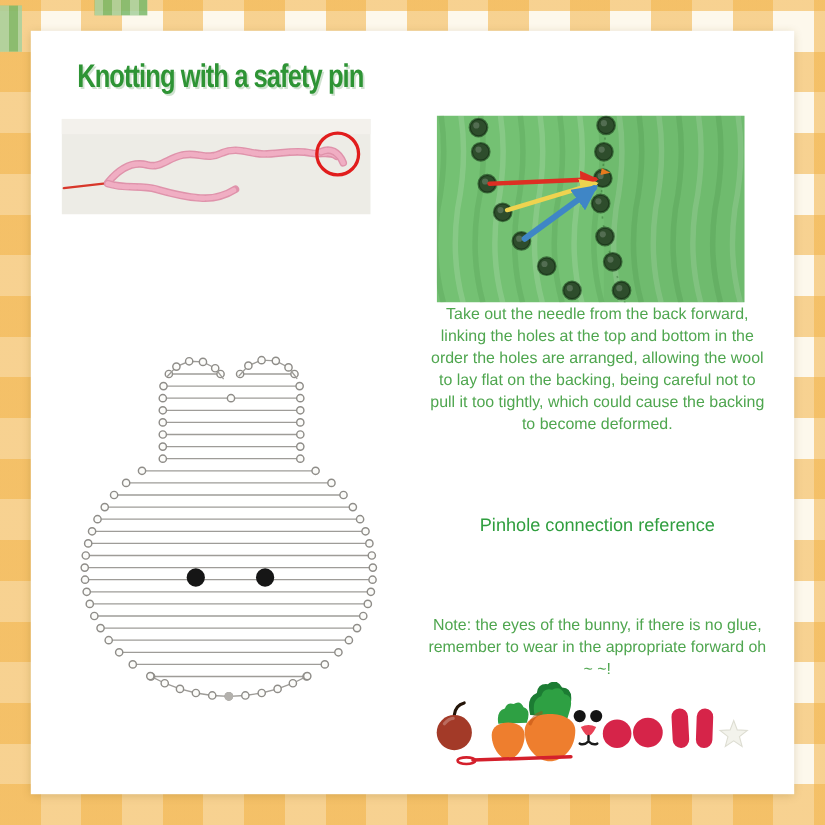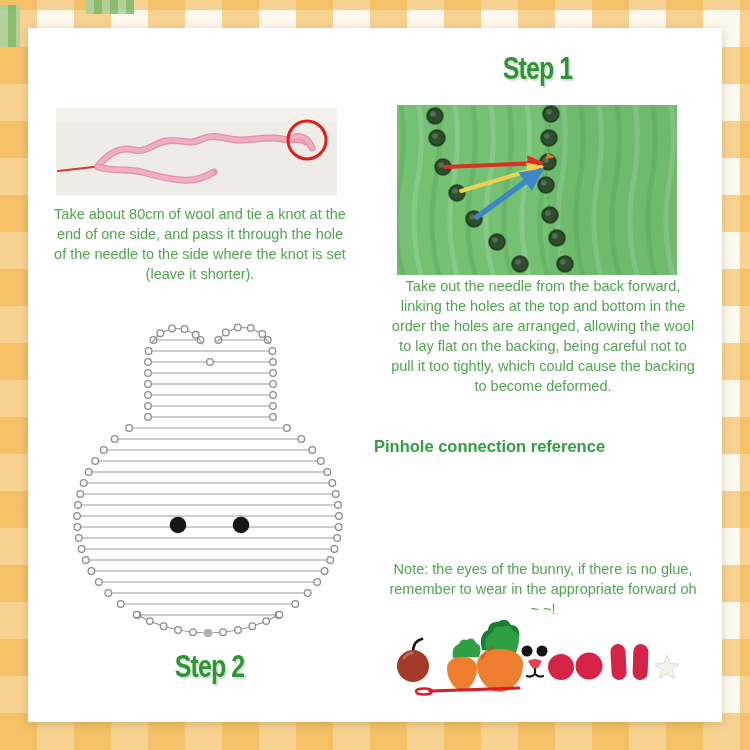--- a/index.html
+++ b/index.html
@@ -21,54 +21,53 @@
     text-align:center;color:#2e9435;font-weight:800;
     text-shadow:2px 2px 0 rgba(150,190,150,0.45);
   }
   .title .tstretch{display:inline-block;transform:scale(0.86,1.1);letter-spacing:-1px;white-space:nowrap;}
   .big-title{font-size:27px;}
   .step-title{font-size:29px;}
   .body-text{
     color:#4fa64f;font-size:14.5px;line-height:20px;text-align:center;white-space:pre-line;
   }
   .sub-heading{
-    color:#2f9e3e;font-size:16.5px;font-weight:bold;text-align:left;
+    color:#2f9e3e;font-size:16.5px;font-weight:normal;text-align:center;margin-top:32px;
   }
   svg{display:block;}
 </style>
 </head>
 <body>
 
 <div class="page">
 
   <div class="green-sliver" style="left:86px;top:0;width:48px;height:14px;"></div>
   <div class="green-sliver" style="left:0;top:5px;width:20px;height:42px;"></div>
 
   <div class="card"></div>
 
+  <div class="abs title big-title" style="left:30px;top:54px;width:340px;">
+    <span class="tstretch">Knotting with a safety pin</span>
+  </div>
 
   <div class="abs" style="left:56px;top:108px;">
     <svg id="wool-svg" width="281" height="87" viewBox="0 0 281 87">
         <rect x="0" y="0" width="281" height="87" fill="#edece6"></rect>
         <rect x="0" y="0" width="281" height="14" fill="#f3f1ec"></rect>
         <line x1="2" y1="63" x2="46" y2="58" stroke="#d8372b" stroke-width="2.2" stroke-linecap="round"></line>
         <path d="M42,58 C52,46 64,38 78,42 C90,45 96,36 110,33 C124,30 132,38 146,31 C160,25 170,32 184,32 C198,32 212,28 226,31 C236,33 244,29 250,34" fill="none" stroke="#df93ab" stroke-width="7" stroke-linecap="round"></path>
         <path d="M42,58 C52,46 64,38 78,42 C90,45 96,36 110,33 C124,30 132,38 146,31 C160,25 170,32 184,32 C198,32 212,28 226,31 C236,33 244,29 250,34" fill="none" stroke="#f0aec3" stroke-width="4.5" stroke-linecap="round" stroke-dasharray="5 2"></path>
         <path d="M42,59 C58,64 72,60 86,64 C100,68 112,71 126,72 C138,73 150,69 158,64" fill="none" stroke="#df93ab" stroke-width="7" stroke-linecap="round"></path>
         <path d="M42,59 C58,64 72,60 86,64 C100,68 112,71 126,72 C138,73 150,69 158,64" fill="none" stroke="#f0aec3" stroke-width="4.5" stroke-linecap="round" stroke-dasharray="5 2"></path>
         <path d="M236,30 C244,26 252,30 256,40" fill="none" stroke="#df93ab" stroke-width="7" stroke-linecap="round"></path>
         <path d="M236,30 C244,26 252,30 256,40" fill="none" stroke="#f0aec3" stroke-width="4.5" stroke-linecap="round" stroke-dasharray="5 2"></path>
         <circle cx="251" cy="32" r="19" fill="none" stroke="#e11d1d" stroke-width="3"></circle>
       </svg>
   </div>
 
-  <div class="abs body-text" style="left:35px;top:204px;width:330px;">Take about 80cm of wool and tie a knot at the
-end of one side, and pass it through the hole
-of the needle to the side where the knot is set
-(leave it shorter).</div>
 
   <div class="abs" style="left:56px;top:316px;">
     <svg id="bunny-svg" width="304" height="330" viewBox="56 316 304 330">
         <line x1="154.50531975105855" y1="340" x2="199.49468024894145" y2="340" stroke="#9e9c98" stroke-width="1.2"></line>
         <circle cx="153.50531975105855" cy="340" r="3.3" fill="#fcfcfa" stroke="#8f8d89" stroke-width="1.3"></circle>
         <circle cx="200.49468024894145" cy="340" r="3.3" fill="#fcfcfa" stroke="#8f8d89" stroke-width="1.3"></circle>
         <line x1="219.28158581138345" y1="340" x2="266.7184141886165" y2="340" stroke="#9e9c98" stroke-width="1.2"></line>
         <circle cx="218.28158581138345" cy="340" r="3.3" fill="#fcfcfa" stroke="#8f8d89" stroke-width="1.3"></circle>
         <circle cx="267.7184141886165" cy="340" r="3.3" fill="#fcfcfa" stroke="#8f8d89" stroke-width="1.3"></circle>
         <line x1="149.62747808177778" y1="351" x2="271.3938769133981" y2="351" stroke="#9e9c98" stroke-width="1.2"></line>
@@ -168,27 +167,21 @@
         <circle cx="252.3746675521332" cy="626.2604076607817" r="3.3" fill="#fcfcfa" stroke="#8f8d89" stroke-width="1.3"></circle>
         <circle cx="266.2472084732255" cy="621.1111406672931" r="3.3" fill="#fcfcfa" stroke="#8f8d89" stroke-width="1.3"></circle>
         <circle cx="279.34771358696855" cy="614.6084447457783" r="3.3" fill="#fcfcfa" stroke="#8f8d89" stroke-width="1.3"></circle>
         <circle cx="208" cy="633" r="4" fill="#b3b1ad"></circle>
         <circle cx="210" cy="362" r="3.3" fill="#fcfcfa" stroke="#8f8d89" stroke-width="1.3"></circle>
         <circle cx="178" cy="525" r="8.3" fill="#161616"></circle>
         <circle cx="241" cy="525" r="8.3" fill="#161616"></circle>
       </svg>
   </div>
 
-  <div class="abs title step-title" style="left:60px;top:650px;width:300px;">
-    <span class="tstretch">Step 2</span>
-  </div>
-
-  <div class="abs title step-title" style="left:380px;top:52px;width:315px;">
-    <span class="tstretch">Step 1</span>
-  </div>
+
 
   <div class="abs" style="left:397px;top:105px;">
     <svg id="step1-svg" width="280" height="170" viewBox="0 0 280 170">
         <rect x="0" y="0" width="280" height="170" fill="#74c173"></rect>
         <path d="M4,0 q6,40 -3,85 q-6,45 5,85" fill="none" stroke="rgba(20,90,20,0.10)" stroke-width="5"></path>
         <path d="M22,0 q6,40 -3,85 q-6,45 5,85" fill="none" stroke="rgba(255,255,255,0.14)" stroke-width="5"></path>
         <path d="M40,0 q6,40 -3,85 q-6,45 5,85" fill="none" stroke="rgba(20,90,20,0.10)" stroke-width="5"></path>
         <path d="M58,0 q6,40 -3,85 q-6,45 5,85" fill="none" stroke="rgba(255,255,255,0.14)" stroke-width="5"></path>
         <path d="M76,0 q6,40 -3,85 q-6,45 5,85" fill="none" stroke="rgba(20,90,20,0.10)" stroke-width="5"></path>
         <path d="M94,0 q6,40 -3,85 q-6,45 5,85" fill="none" stroke="rgba(255,255,255,0.14)" stroke-width="5"></path>

